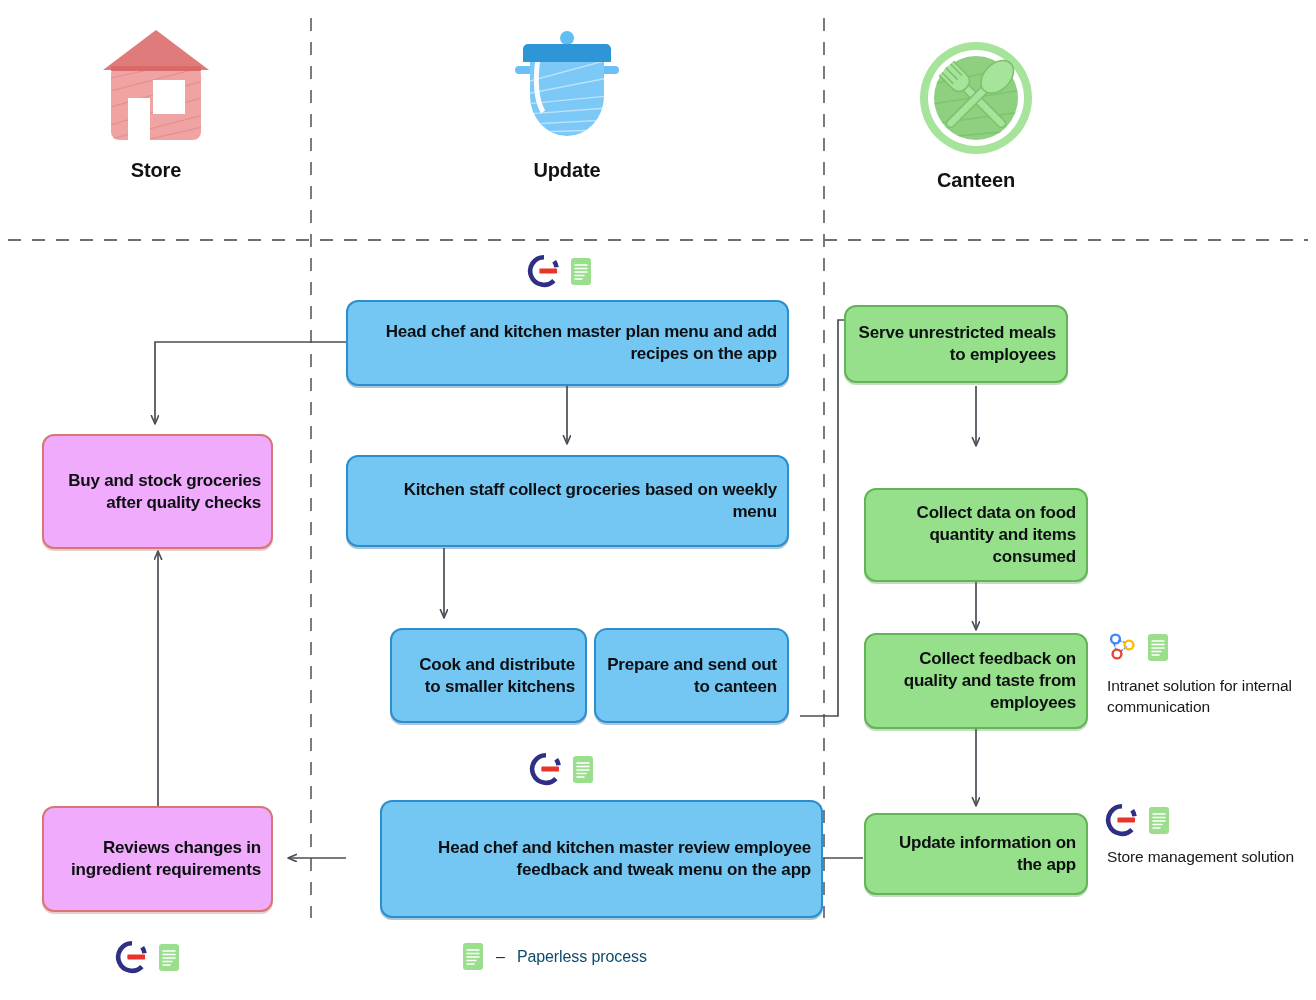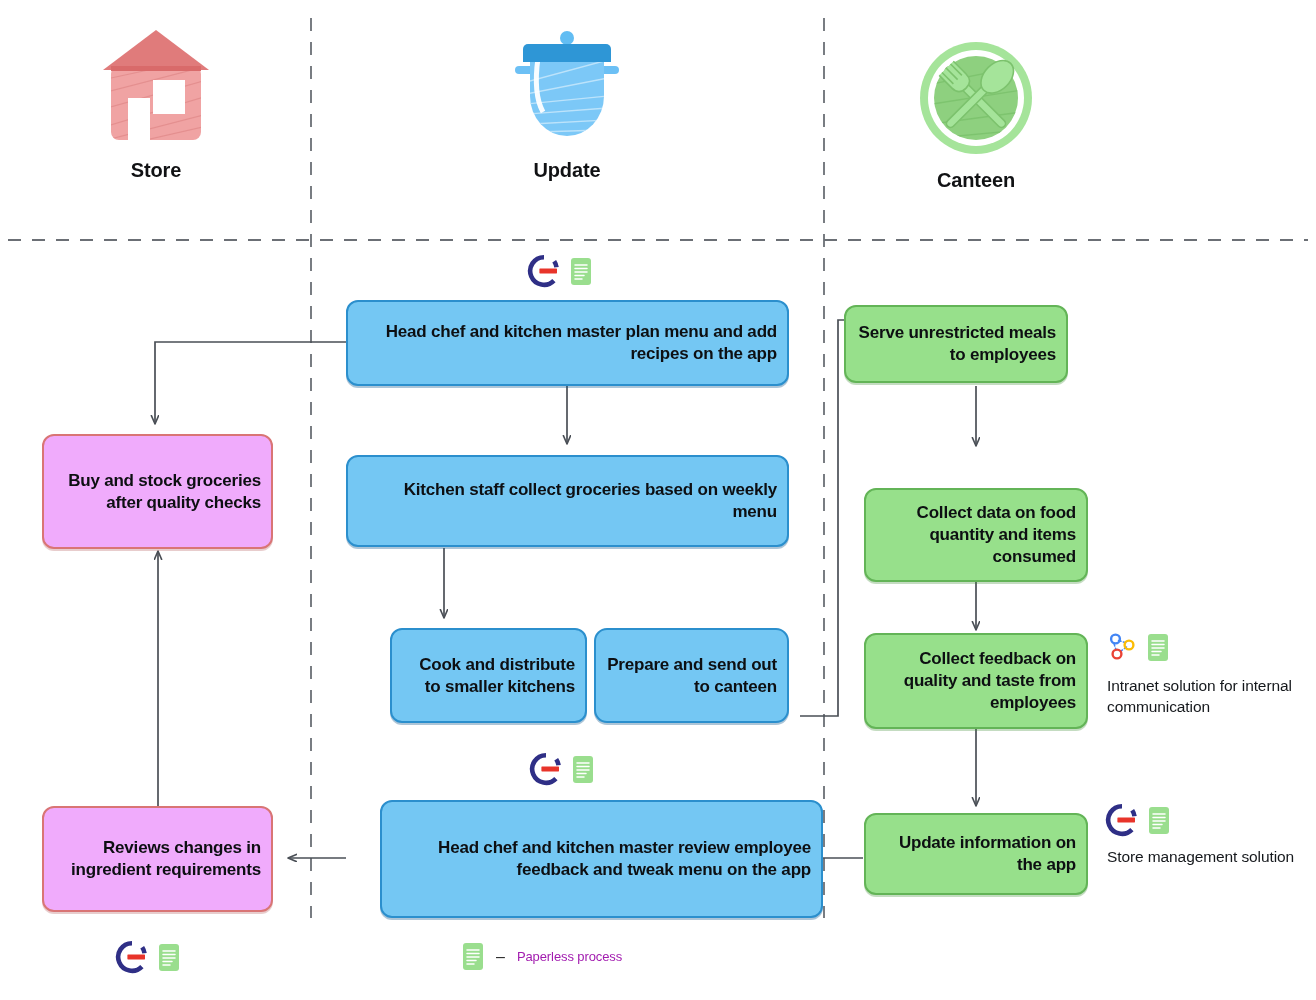--- a/index.html
+++ b/index.html
@@ -42,21 +42,21 @@
   .badge-row{position:absolute;display:flex;align-items:center;gap:9px;}
   .side-note{
     position:absolute;
     font-size:15.5px;line-height:1.35;color:#15181c;
     font-weight:400;letter-spacing:-0.1px;
   }
 
   
   .legend{position:absolute;display:flex;align-items:center;gap:9px;}
   .legend-dash{font-size:16px;color:#2b2b2b;padding:0 3px;}
-  .legend-txt{font-size:13px;color:#a21caf;letter-spacing:-0.1px;}
+  .legend-txt{font-size:16px;color:#0c4a6e;letter-spacing:-0.1px;}
 </style>
 </head>
 <body>
 
 <div id="stage">
 
   <svg id="edges" viewBox="0 0 1316 1000">
     <defs>
       <marker id="ah" markerWidth="11" markerHeight="11" refX="9.4" refY="4.2" orient="auto" markerUnits="userSpaceOnUse">
         <path d="M1,0.6 L9.4,4.2 L1,7.8" fill="none" stroke="#4a4f56" stroke-width="1.6" stroke-linecap="round" stroke-linejoin="round"></path>

